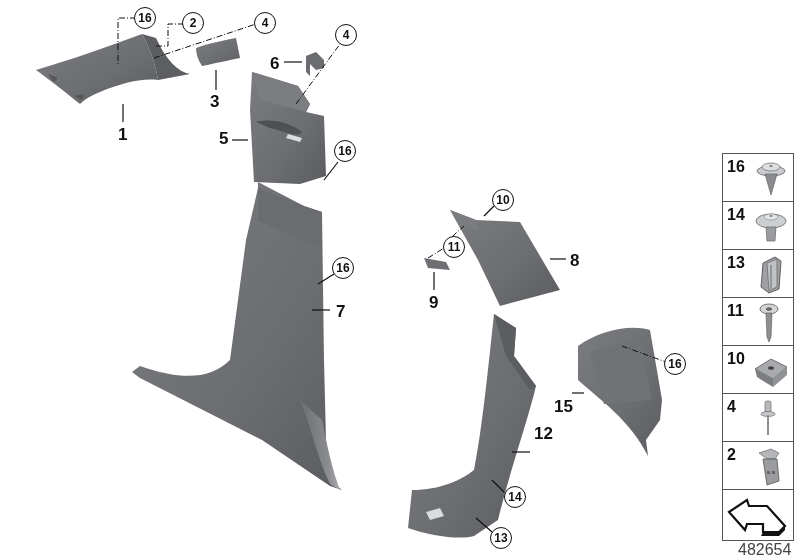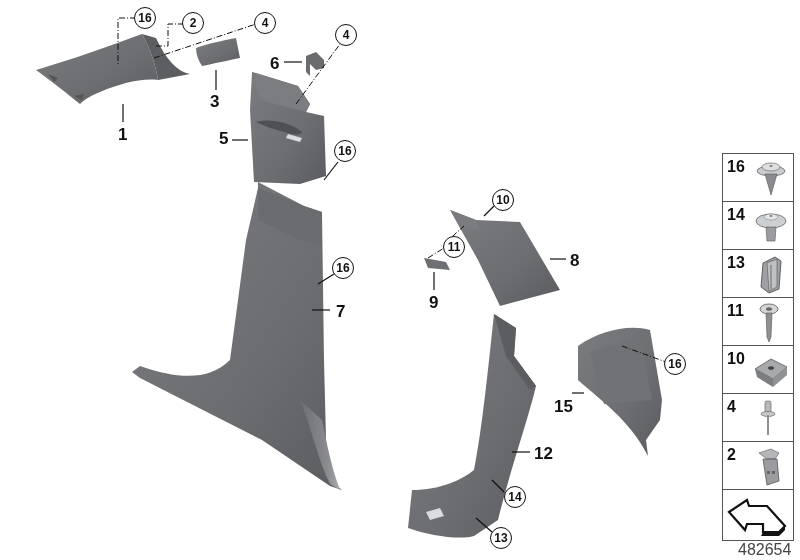--- a/index.html
+++ b/index.html
@@ -109,21 +109,21 @@
   </g>
 </svg>
 
 <div class="callout" style="left:118px;top:126px;">1</div>
 <div class="callout" style="left:210px;top:93px;">3</div>
 <div class="callout" style="left:219px;top:130px;">5</div>
 <div class="callout" style="left:270px;top:55px;">6</div>
 <div class="callout" style="left:336px;top:303px;">7</div>
 <div class="callout" style="left:570px;top:252px;">8</div>
 <div class="callout" style="left:429px;top:294px;">9</div>
-<div class="callout" style="left:534px;top:445px;">12</div>
+<div class="callout" style="left:534px;top:425px;">12</div>
 <div class="callout" style="left:554px;top:386px;margin-top:12px;">15</div>
 
 <div class="circ" style="left:182px;top:12px;">2</div>
 <div class="circ" style="left:254px;top:12px;">4</div>
 <div class="circ" style="left:335px;top:24px;">4</div>
 <div class="circ" style="left:492px;top:189px;">10</div>
 <div class="circ" style="left:443px;top:236px;">11</div>
 <div class="circ" style="left:490px;top:527px;">13</div>
 <div class="circ" style="left:504px;top:486px;">14</div>
 <div class="circ" style="left:134px;top:7px;">16</div>

